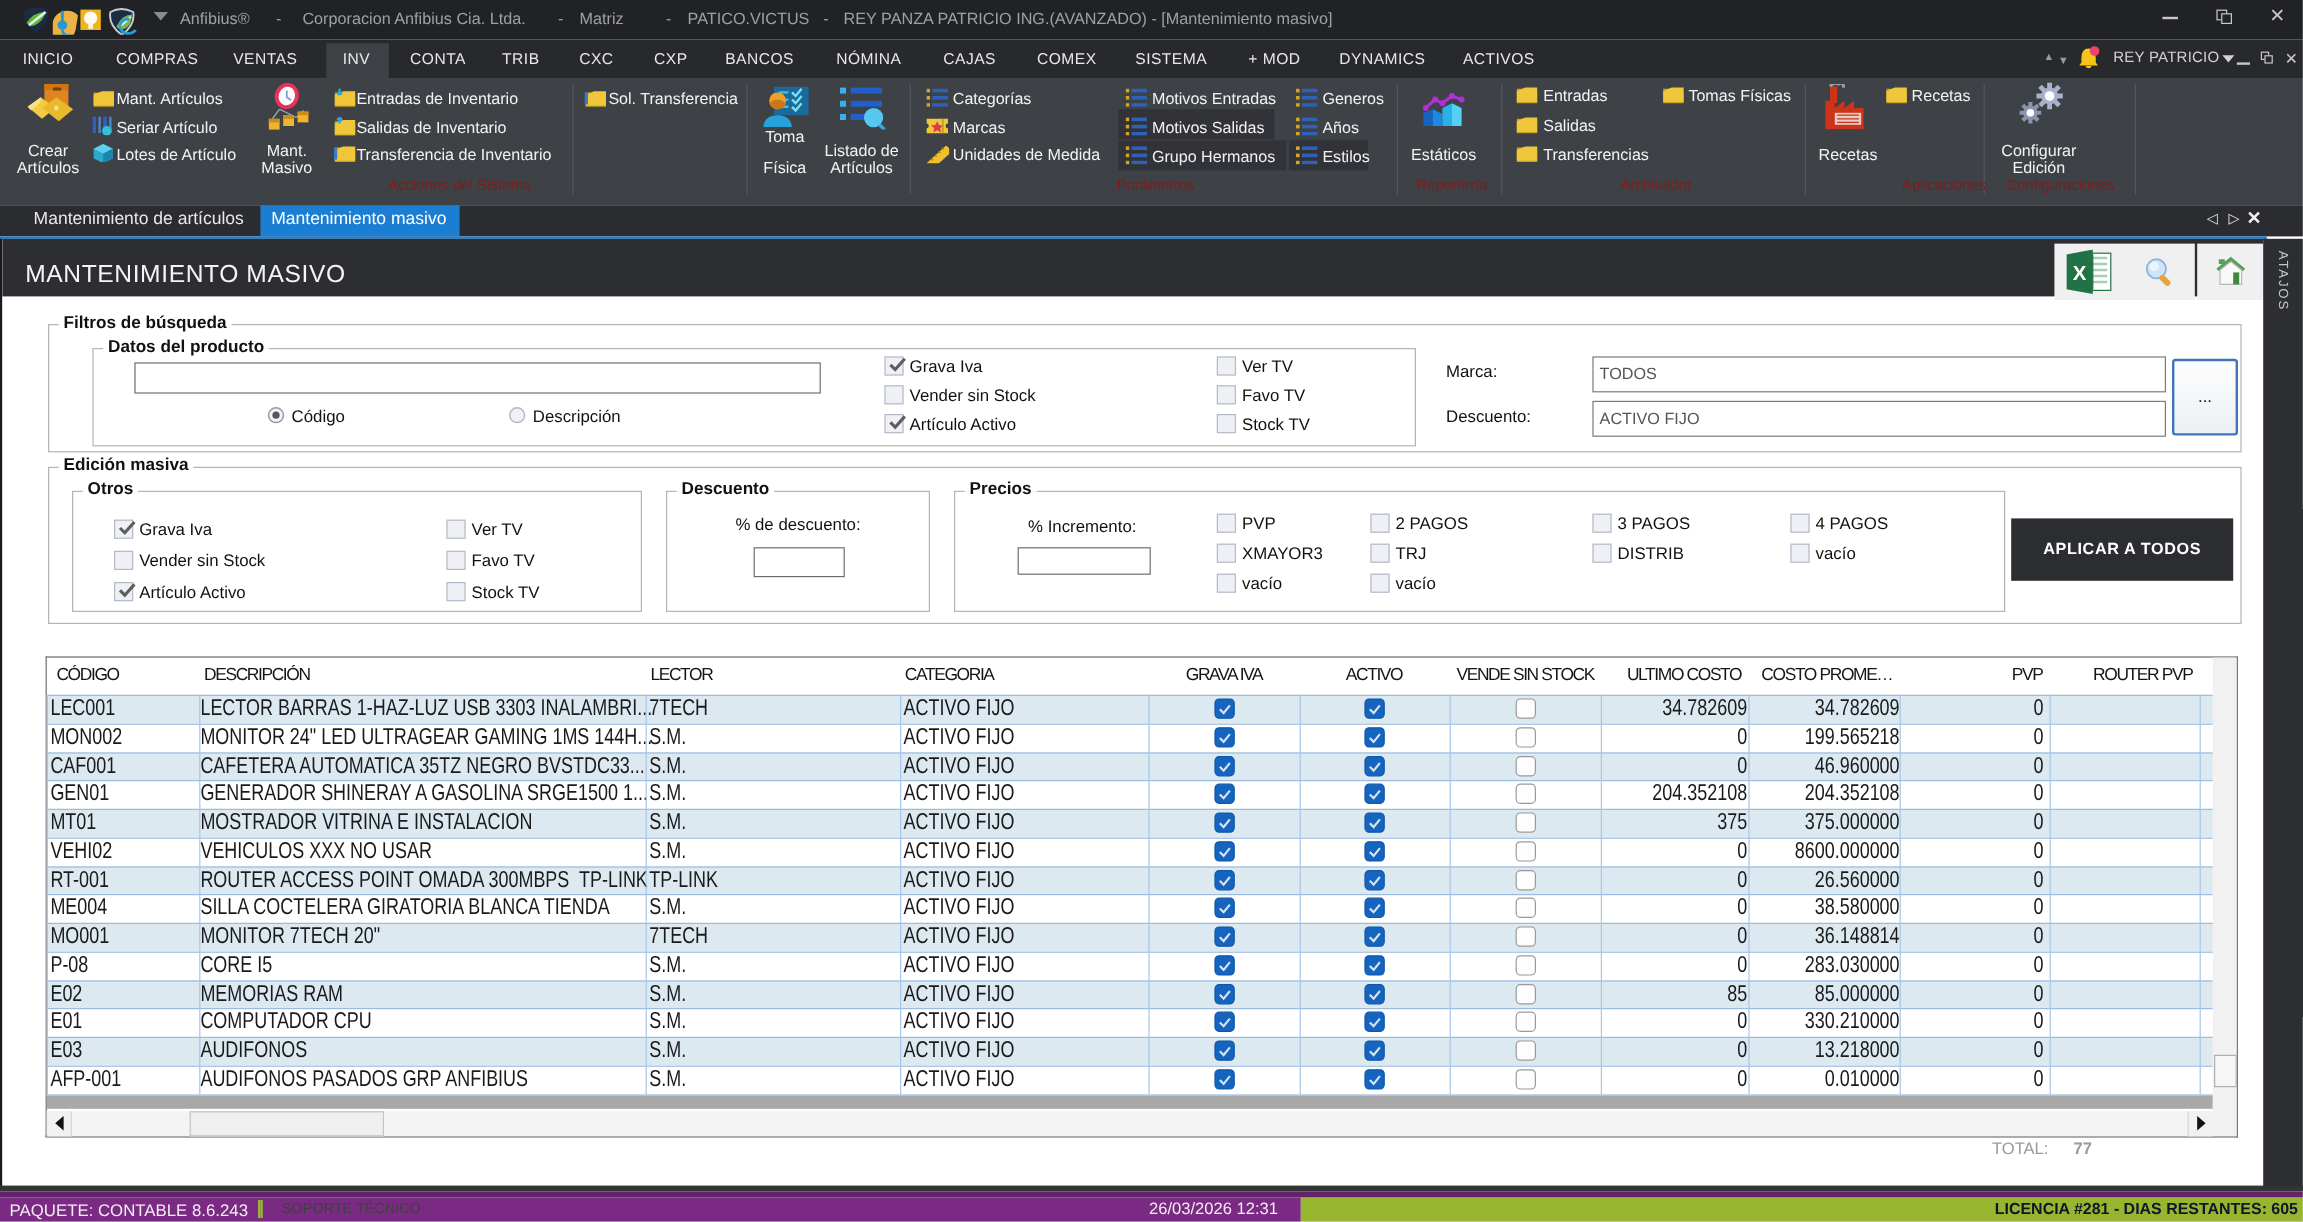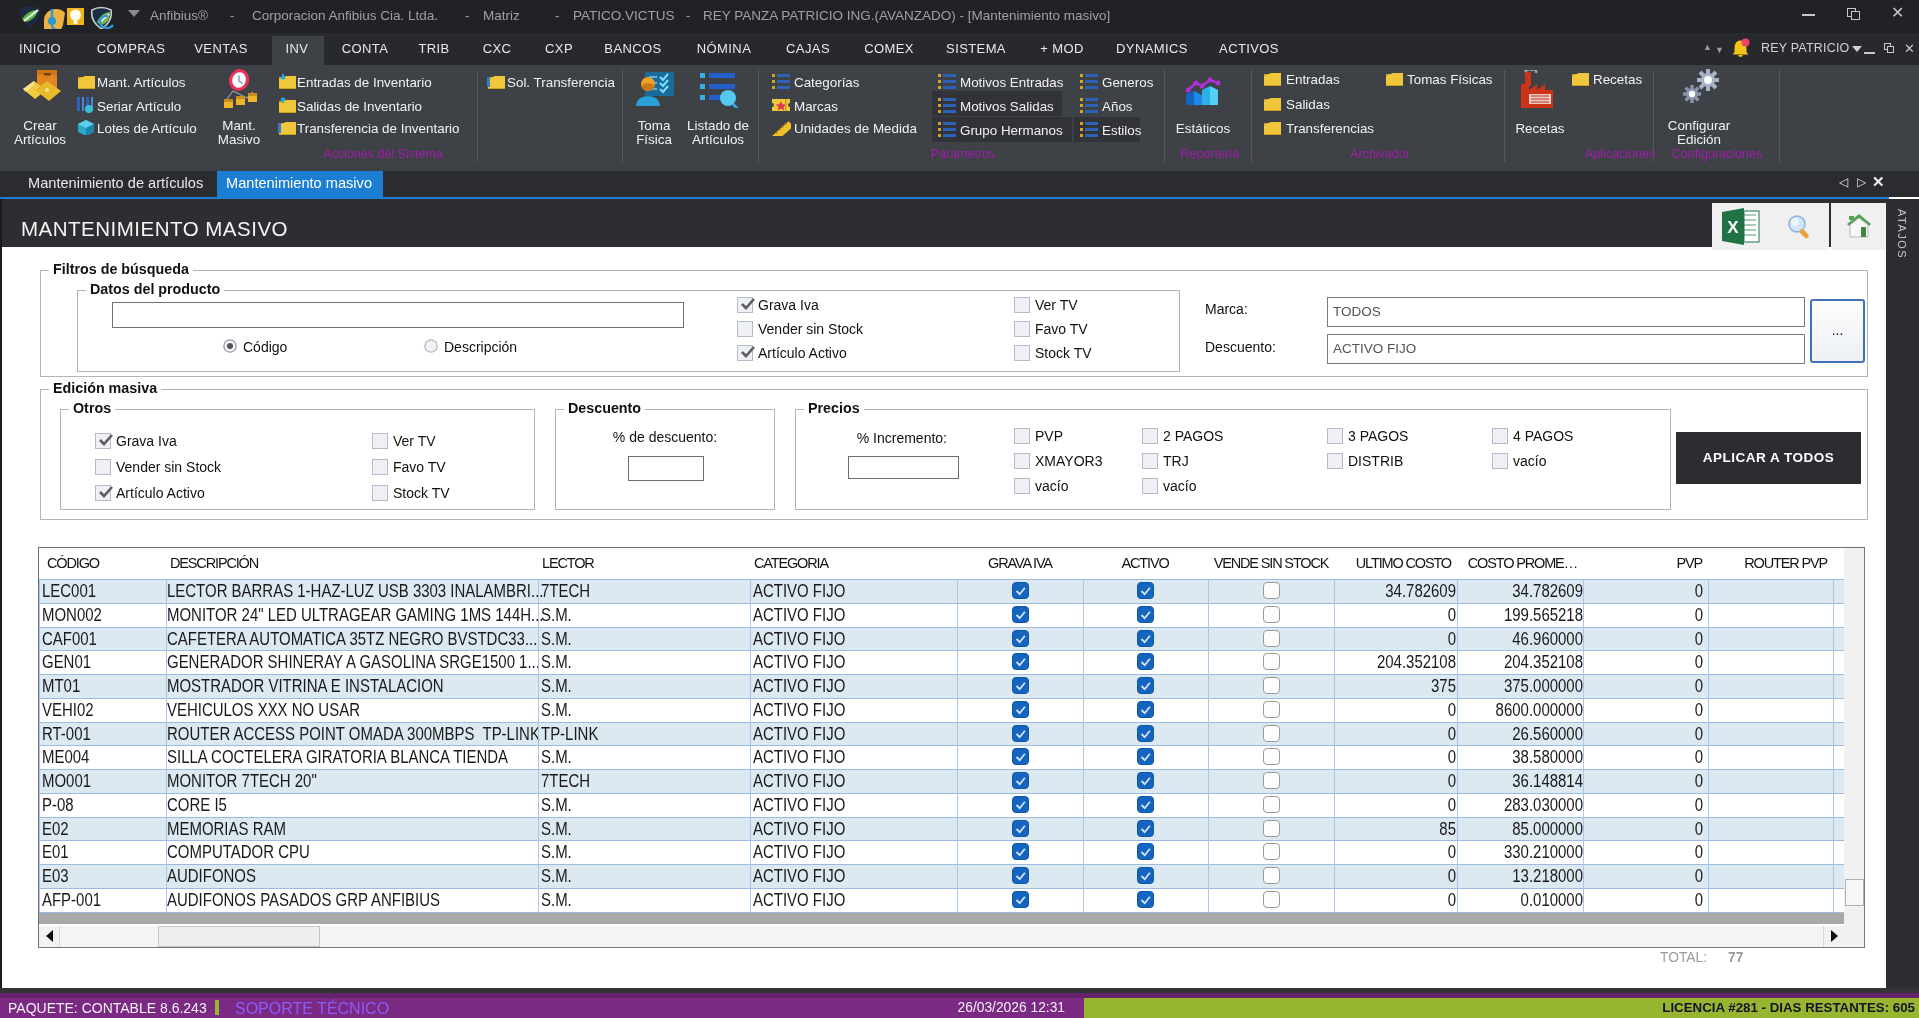--- a/index.html
+++ b/index.html
@@ -4,21 +4,21 @@
 html,body{width:1919px;height:1018px;overflow:hidden;background:#fff;
  font-family:"Liberation Sans",sans-serif;}
 .a{position:absolute}
 .fs{position:absolute;border:1px solid #b4b4b4}
 .lg{position:absolute;top:-10px;left:8px;background:#fff;padding:0 4px;
  font-weight:bold;font-size:14.3px;color:#111;white-space:nowrap}
 .cb{position:absolute;width:16px;height:16px;background:#eef0f6;border:1px solid #b4bac8}
 .cb svg{position:absolute;left:0px;top:-3px;overflow:visible}
 .lbl{position:absolute;font-size:14px;color:#111;white-space:nowrap}
 .rt{position:absolute;font-size:13.4px;color:#f2f2f3;white-space:nowrap}
-.gl{position:absolute;font-size:12.5px;color:#a21caf;white-space:nowrap}
+.gl{position:absolute;font-size:12.5px;color:#7f1d1d;white-space:nowrap}
 .mi{position:absolute;font-size:13px;color:#e9e9ea;white-space:nowrap;letter-spacing:.4px}
 .sep{position:absolute;width:1px;top:70px;height:92px;background:#54575c}
 .tcb{position:absolute;width:17px;height:17px;border-radius:4px}
 .tcb.on{background:#1565c0;border:1px solid #0d57a7}
 .tcb.off{background:#fdfdfd;border:1px solid #9a9a9a}
 .cl{position:absolute;font-size:19.2px;color:#1a1a1a;white-space:nowrap;transform:scaleX(.78);transform-origin:0 50%}
 .cr{position:absolute;font-size:19.2px;color:#1a1a1a;white-space:nowrap;text-align:right;width:150px;transform:scaleX(.78);transform-origin:100% 50%}
 .hd{position:absolute;font-size:14.5px;letter-spacing:-1.15px;color:#151515;white-space:nowrap}
 </style></head><body>
 
@@ -171,21 +171,21 @@
   </svg>
 <div class="rt" style="left:507px;top:75px">Sol. Transferencia</div>
 <svg class="a" style="left:636px;top:72px" width="38" height="34">
 <rect x="9" y="0" width="29" height="24" rx="1" fill="#1a6a9a"></rect>
 <path d="M13 5 l8 0 M13 11 l8 0 M13 17 l8 0" stroke="#5ab4dc" stroke-width="2"></path>
 <path d="M24 5 l3 3 5 -6 M24 11 l3 3 5 -6 M24 17 l3 3 5 -6" stroke="#7ae0f8" stroke-width="2" fill="none"></path>
 <circle cx="12" cy="12" r="7" fill="#f0a028"></circle>
 <path d="M5 14 q7 -6 14 0 q-2 5 -7 5 q-5 0 -7 -5z" fill="#c87818"></path>
 <path d="M0 34 q1 -10 12 -10 q11 0 12 10z" fill="#28a0d8"></path>
 </svg>
-<div class="rt" style="left:654px;top:118px;transform:translateX(-50%)">Toma</div>
+<div class="rt" style="left:654px;top:106px;transform:translateX(-50%)">Toma</div>
 <div class="rt" style="left:654px;top:132px;transform:translateX(-50%)">Física</div>
 <svg class="a" style="left:700px;top:72px" width="38" height="36">
 <rect x="0" y="1" width="5" height="5" fill="#38b0e8"></rect>
     <rect x="0" y="12" width="5" height="5" fill="#38b0e8"></rect>
     <rect x="0" y="23" width="5" height="5" fill="#38b0e8"></rect>
 <rect x="9" y="1" width="26" height="5" fill="#2060c8"></rect>
     <rect x="9" y="12" width="26" height="5" fill="#2060c8"></rect>
     <rect x="9" y="23" width="17" height="5" fill="#2060c8"></rect>
 <circle cx="28" cy="26" r="8" fill="#55c8f0"></circle>
 <path d="M33 32 l5 5" stroke="#35a8e0" stroke-width="3"></path>
@@ -707,14 +707,14 @@
 <div class="a" style="left:1844px;top:548px;width:20px;height:399px;background:#f1f1f2"></div>
 <div class="a" style="left:1845px;top:879px;width:19px;height:27px;background:#f6f6f6;border:1px solid #b0b0b0"></div>
 <div class="a" style="left:1660px;top:950px;font-size:13.8px;color:#9b9b9b">TOTAL:</div>
 <div class="a" style="left:1728px;top:950px;font-size:13.8px;color:#9b9b9b;font-weight:bold">77</div>
 <div class="a" style="left:0;top:988px;width:1919px;height:5px;background:#333436"></div>
 <div class="a" style="left:0;top:993px;width:1919px;height:5px;background:#64216c"></div>
 <div class="a" style="left:0;top:998px;width:1084px;height:20px;background:#7b2a84"></div>
 <div class="a" style="left:1084px;top:998px;width:835px;height:20px;background:#97b52e"></div>
 <div class="a" style="left:8px;top:1000px;font-size:14px;color:#f2eef4">PAQUETE: CONTABLE 8.6.243</div>
 <div class="a" style="left:215px;top:1000px;width:3px;height:15px;border-left:2px solid #97b52e;border-right:2px solid #97b52e"></div>
-<div class="a" style="left:235px;top:1000px;font-size:16px;color:#8b5cf6">SOPORTE TÉCNICO</div>
+<div class="a" style="left:235px;top:1000px;font-size:12px;color:#404040">SOPORTE TÉCNICO</div>
 <div class="a" style="left:1065px;top:1000px;font-size:13.8px;color:#f2eef4;transform:translateX(-100%);white-space:nowrap">26/03/2026 12:31</div>
 <div class="a" style="left:1915px;top:1000px;font-size:13.3px;font-weight:bold;color:#14142a;transform:translateX(-100%);white-space:nowrap">LICENCIA #281 - DIAS RESTANTES: 605</div>
 </body></html>

